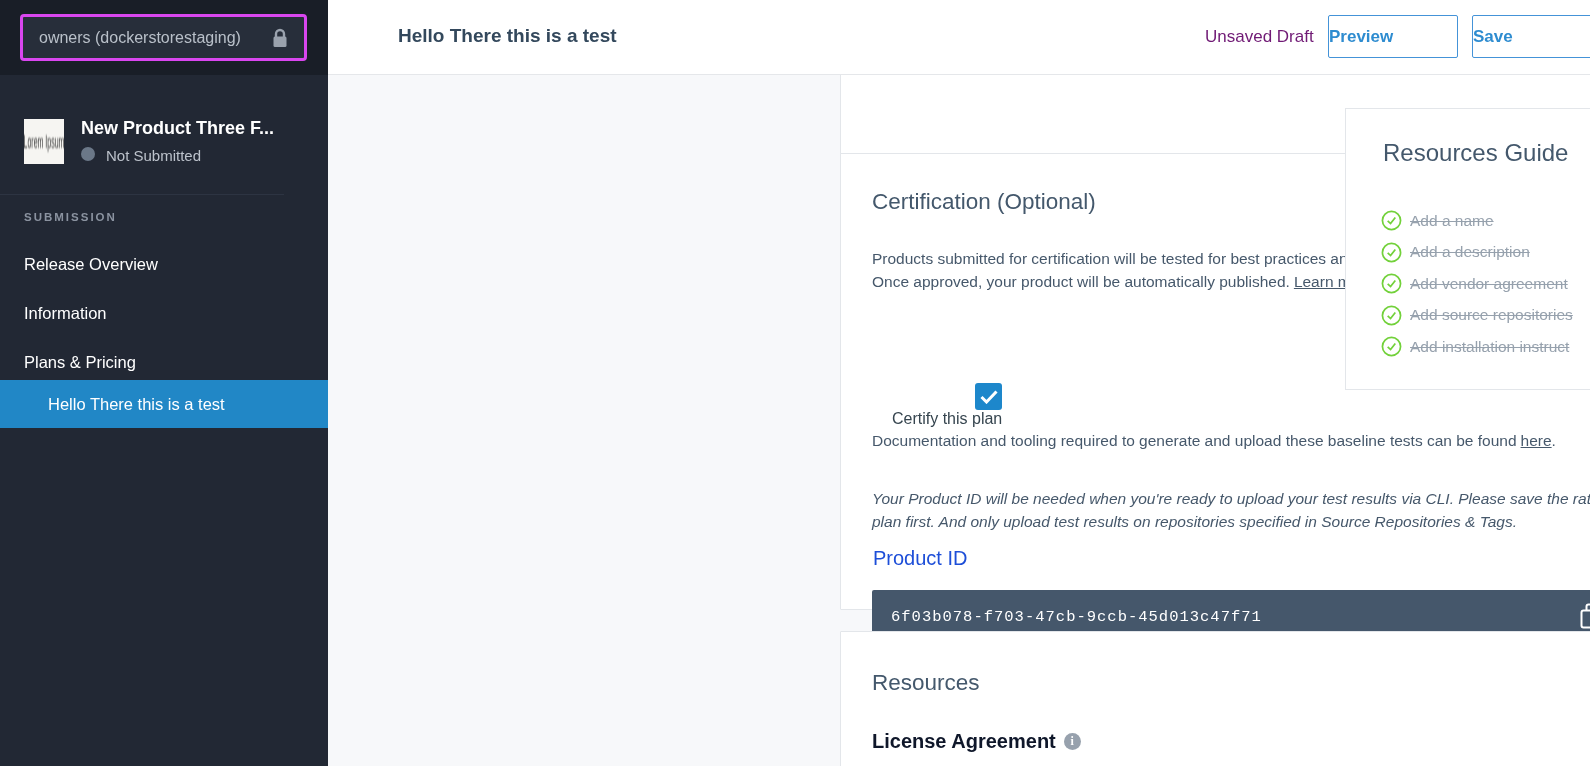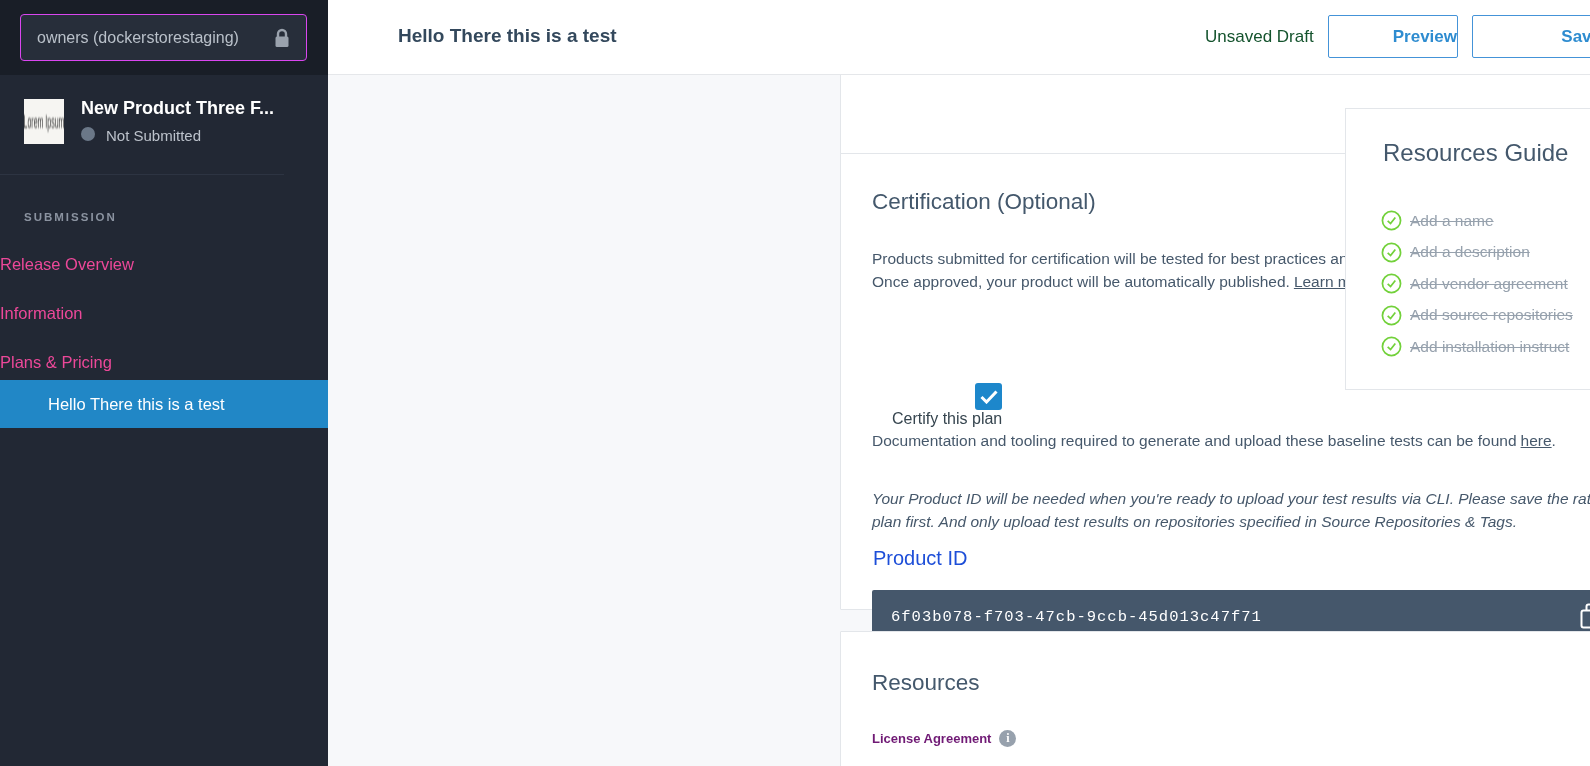--- a/index.html
+++ b/index.html
@@ -3,44 +3,44 @@
 <meta charset="utf-8">
 <style>
   * { margin: 0; padding: 0; box-sizing: border-box; }
   html, body { width: 1590px; height: 766px; overflow: hidden; }
   body { font-family: "Liberation Sans", sans-serif; background: #f7f8fa; }
   #app { position: relative; width: 1590px; height: 766px; overflow: hidden; background: #f7f8fa; }
 
   
   .sidebar { position: absolute; left: 0; top: 0; width: 328px; height: 766px; background: #222834; z-index: 5; }
   .sidebar-topbar { position: absolute; left: 0; top: 0; width: 328px; height: 75px; background: #191e27; }
-  .org-selector { position: absolute; left: 20px; top: 14px; width: 287px; height: 47px; background: #272e3a; border: 1px solid #d946ef; border-radius: 4px; display: flex; align-items: center; padding: 0 16px; cursor: pointer; }
+  .org-selector { position: absolute; left: 20px; top: 14px; width: 287px; height: 47px; background: #272e3a; border: 3px solid #d946ef; border-radius: 4px; display: flex; align-items: center; padding: 0 16px; cursor: pointer; }
   .org-selector-label { color: #b9c0c9; font-size: 16px; flex: 1; white-space: nowrap; overflow: hidden; }
   .lock-icon { width: 16px; height: 20px; flex: 0 0 auto; }
 
-  .product-block { position: absolute; left: 0; top: 73px; width: 284px; height: 102px; border-bottom: 1px solid #2d3442; }
+  .product-block { position: absolute; left: 0; top: 93px; width: 284px; height: 102px; border-bottom: 1px solid #2d3442; }
   .product-logo { position: absolute; left: 24px; top: 26px; width: 40px; height: 45px; background: #f6f5f2; overflow: hidden; display: flex; align-items: center; justify-content: center; }
   .product-logo span { font-size: 7px; color: #3a3a3a; transform: scaleY(2.6); letter-spacing: 0; filter: blur(0.4px); white-space: nowrap; }
   .product-name { position: absolute; left: 81px; top: 25px; width: 236px; color: #ffffff; font-size: 18px; font-weight: bold; white-space: nowrap; overflow: hidden; }
   .product-status { position: absolute; left: 81px; top: 54px; display: flex; }
   .status-dot { width: 14px; height: 14px; border-radius: 50%; background: #6b7888; margin-right: 11px; }
   .status-label { color: #bcc2cb; font-size: 15px; }
 
   .section-label { position: absolute; left: 24px; top: 203px; color: #8b93a0; font-size: 11.5px; font-weight: bold; letter-spacing: 2px; margin-top: 8px; }
-  .nav-item { position: absolute; left: 0; width: 328px; height: 36px; line-height: 36px; color: #ec4899; font-size: 16.5px; cursor: pointer; }
+  .nav-item { position: absolute; left: 0; width: 328px; height: 36px; line-height: 36px; padding-left: 24px; color: #ffffff; font-size: 16.5px; cursor: pointer; }
   .nav-item-1 { top: 246px; }
   .nav-item-2 { top: 295px; }
   .nav-item-3 { top: 344px; }
   .nav-item-active { position: absolute; left: 0; top: 380px; width: 328px; height: 48px; line-height: 48px; background: #2187c6; color: #ffffff; font-size: 16.5px; padding-left: 48px; cursor: pointer; white-space: nowrap; overflow: hidden; }
 
   
   .main-header { position: absolute; left: 328px; top: 0; width: 1262px; height: 75px; background: #ffffff; border-bottom: 1px solid #e5e7ea; z-index: 4; }
   .page-title { position: absolute; left: 70px; top: 25px; color: #33485c; font-size: 19px; font-weight: bold; white-space: nowrap; }
-  .draft-status { position: absolute; left: 877px; top: 27px; color: #14532d; font-size: 17px; white-space: nowrap; }
-  .btn { position: absolute; top: 15px; height: 43px; background: #ffffff; border: 1px solid #4493d8; border-radius: 2px; color: #2e8cd0; font-size: 17px; font-weight: bold; font-family: "Liberation Sans", sans-serif; text-align: right; line-height: 41px; cursor: pointer; }
+  .draft-status { position: absolute; left: 877px; top: 27px; color: #701a75; font-size: 17px; white-space: nowrap; }
+  .btn { position: absolute; top: 15px; height: 43px; background: #ffffff; border: 1px solid #4493d8; border-radius: 2px; color: #2e8cd0; font-size: 17px; font-weight: bold; font-family: "Liberation Sans", sans-serif; text-align: left; line-height: 41px; cursor: pointer; }
   .preview-btn { left: 1000px; width: 130px; }
   .save-btn { left: 1144px; width: 130px; }
 
   
   .card { position: absolute; background: #ffffff; border: 1px solid #e3e6ea; border-radius: 1px; }
   .card-prev { left: 512px; top: -30px; width: 814px; height: 158px; }
   .card-cert { left: 512px; top: 78px; width: 814px; height: 457px; }
   .card-res  { left: 512px; top: 556px; width: 814px; height: 240px; }
 
   .content { position: absolute; left: 328px; top: 75px; width: 1262px; height: 691px; background: #f7f8fa; overflow: visible; }
@@ -57,21 +57,21 @@
   .checkbox-label { margin-left: 20px; color: #36454f; font-size: 16px; }
   .cert-docs { top: 275px; }
   .cert-note { top: 333px; font-style: italic; }
   .product-id-label { position: absolute; left: 32px; top: 393px; color: #1d4ed8; font-size: 20px; }
   .code-block { position: absolute; left: 31px; top: 436px; width: 752px; height: 53px; background: #45576b; border-radius: 2px; display: flex; align-items: center; }
   .code-text { margin-left: 19px; flex: 1; color: #ffffff; font-family: "Liberation Mono", "DejaVu Sans Mono", monospace; font-size: 15.5px; letter-spacing: 1px; white-space: nowrap; }
   .copy-btn { width: 30px; height: 30px; margin-right: 18px; background: transparent; border: none; cursor: pointer; padding: 0; }
 
   .res-heading { top: 38px; }
   .license-row { position: absolute; left: 31px; top: 98px; display: flex; align-items: center; }
-  .license-label { color: #701a75; font-size: 13px; font-weight: bold; }
+  .license-label { color: #0f172a; font-size: 20px; font-weight: bold; }
   .info-icon { width: 17px; height: 17px; margin-left: 8px; border-radius: 50%; background: #97a1ad; color: #ffffff; font-size: 12px; font-weight: bold; font-family: "Liberation Serif", serif; display: inline-flex; align-items: center; justify-content: center; cursor: pointer; }
 
   
   .guide { position: absolute; left: 1345px; top: 108px; width: 300px; height: 282px; background: #ffffff; border: 1px solid #e3e6ea; }
   .guide-title { position: absolute; left: 37px; top: 30px; color: #44586c; font-size: 24px; font-weight: normal; white-space: nowrap; }
   .guide-list { position: absolute; left: 35px; top: 96px; }
   .guide-item { display: flex; align-items: center; height: 31.5px; }
   .check-icon { width: 21px; height: 21px; flex: 0 0 auto; }
   .guide-item-label { margin-left: 8px; color: #96a1ad; font-size: 15.5px; text-decoration: line-through; white-space: nowrap; }
 </style>

